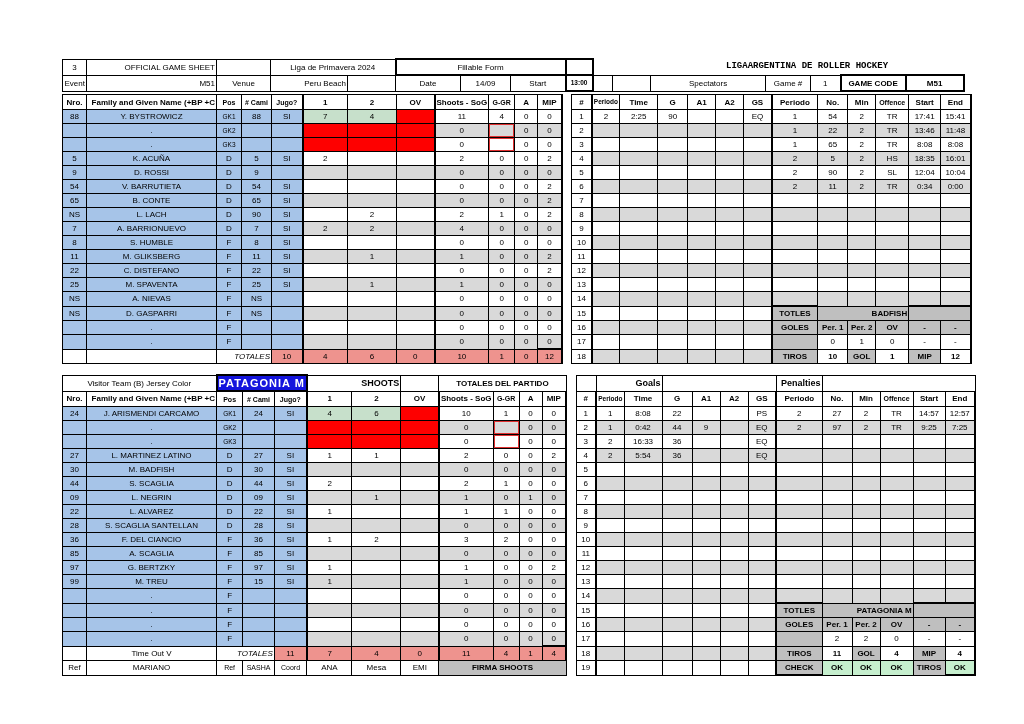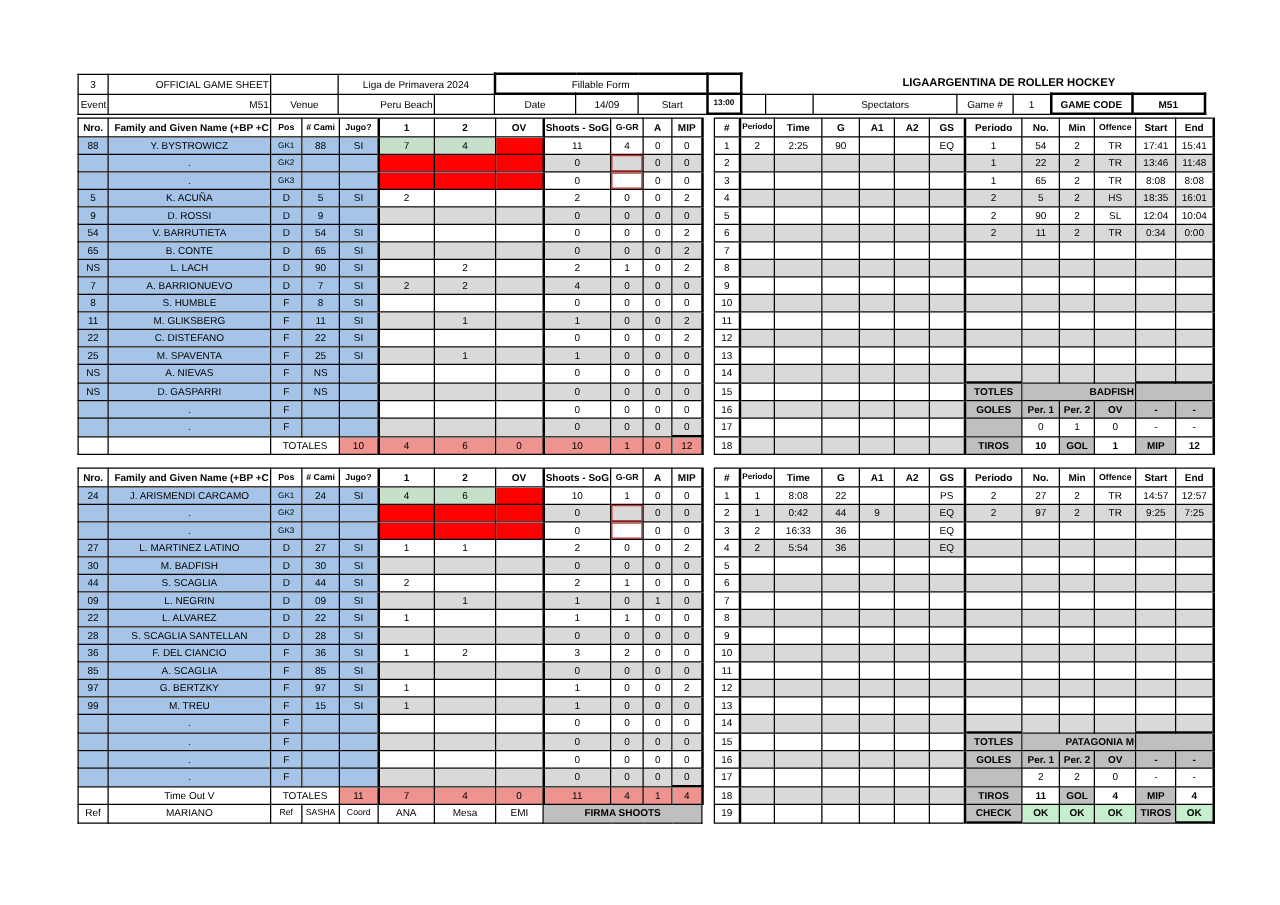--- a/index.html
+++ b/index.html
@@ -2,24 +2,24 @@
 <html style="--team-blue: #1414dd; --player-blue: #a6c4e8; --stripe-gray: #d9d9d9; --dark-gray: #bfbfbf; --red: #fe0000; --gk-green: #c7e0cb; --ok-green: #c6efce; --totals-pink: #ee938e;"><head>
 <meta charset="utf-8">
 <style>
   html,body{margin:0;padding:0;}
   body{width:1024px;height:724px;background:#ffffff;font-family:"Liberation Sans",sans-serif;position:relative;overflow:hidden;}
   #sheet{position:absolute;left:0;top:0;width:1024px;height:724px;background:#fff;}
   table{border-collapse:collapse;table-layout:fixed;}
   td{border:1px solid #000;padding:0 1px;font-size:8px;line-height:11px;height:13px;text-align:center;vertical-align:middle;overflow:hidden;white-space:nowrap;color:#000;}
   #hdrtbl td{height:14px;}
   .hrow td{height:14px;}
-  .nob{border:none;background:#fff;}
+  .nob{border:none;background:#fff;font-family:Liberation Mono, monospace;}
   .gapc{border-top:none;border-bottom:none;background:#fff;}
   .left{text-align:right;}
-  .right{}
+  .right{text-align:right;font-style:italic;}
   .bold{font-weight:bold;}
   .tiny{font-size:6.5px;line-height:8px;}
   .sm{font-size:7px;}
   .blue{background:var(--player-blue);}
   .teamblue{background:var(--team-blue);color:#fff;font-weight:bold;font-size:11px;letter-spacing:1px;}
   .stripe{background:var(--stripe-gray);}
   .dark{background:var(--dark-gray);font-weight:bold;}
   .redc{background:var(--red);}
   .greenc{background:var(--gk-green);}
   .okc{background:var(--ok-green);font-weight:bold;}
@@ -676,20 +676,33 @@
           <col style="width: 28px;">
           <col style="width: 46px;">
           <col style="width: 30px;">
           <col style="width: 28px;">
           <col style="width: 33px;">
           <col style="width: 32px;">
           <col style="width: 30px;">
         </colgroup>
         <tbody>
           <tr class="hrow">
+            <td colspan="2">Visitor Team (B) Jersey Color</td>
+            <td colspan="3" class="teamblue thk">PATAGONIA M</td>
+            <td colspan="2" class="left big">SHOOTS</td>
+            <td></td>
+            <td colspan="4" class="bold">TOTALES DEL PARTIDO</td>
+            <td class="gapc"></td>
+            <td></td>
+            <td colspan="2" class="left big">Goals</td>
+            <td colspan="4"></td>
+            <td class="left big">Penalties</td>
+            <td colspan="5"></td>
+          </tr>
+          <tr class="hrow">
             <td class="bold">Nro.</td>
             <td class="bold left">Family and Given Name (+BP +C</td>
             <td class="bold sm">Pos</td>
             <td class="bold sm"># Cami</td>
             <td class="bold sm">Jugo?</td>
             <td class="bold thkl">1</td>
             <td class="bold">2</td>
             <td class="bold thkr">OV</td>
             <td class="bold thkl">Shoots - SoG</td>
             <td class="bold sm">G-GR</td>

